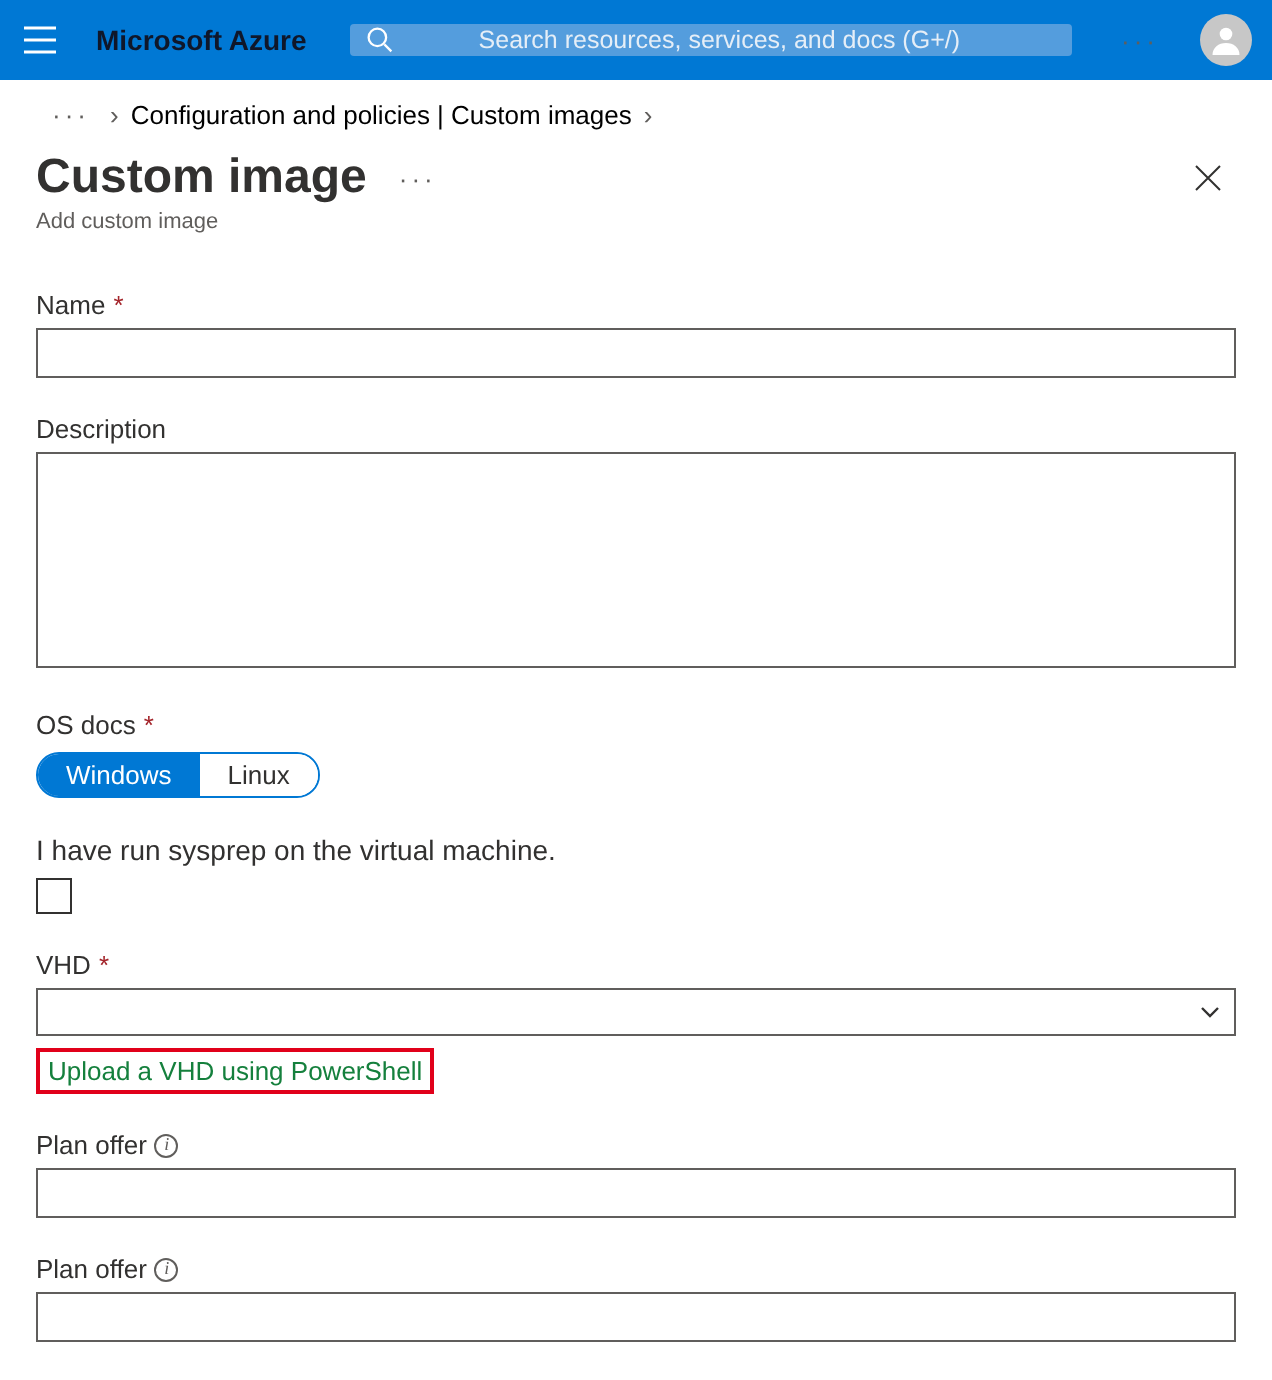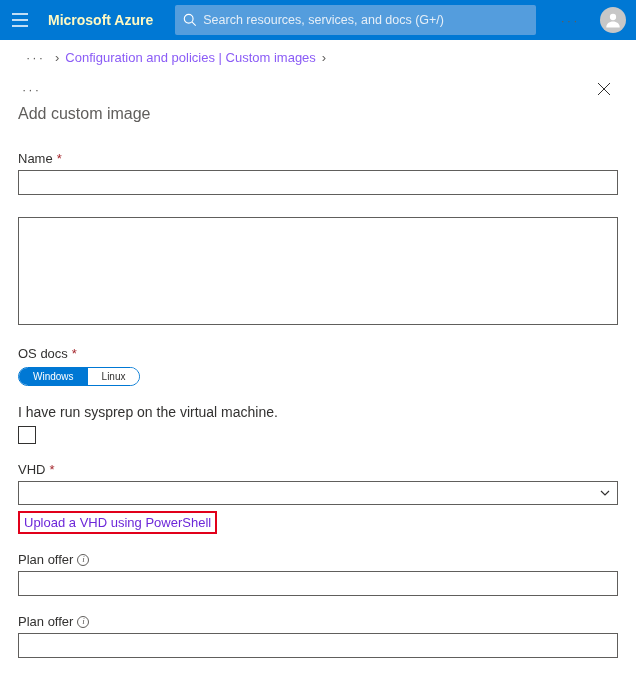--- a/index.html
+++ b/index.html
@@ -17,32 +17,33 @@
     align-items: center;
     padding: 0 10px 0 0;
     gap: 8px;
   }
   .hamburger {
     width: 40px; height: 40px;
     display: flex; align-items: center; justify-content: center;
     color: #fff; cursor: pointer;
   }
   .brand {
-    color: #fef9c3; font-weight: 600; font-size: 14px;
+    color: #0f172a; font-weight: 600; font-size: 14px;
   }
   .searchbox {
     flex: 1;
     background: #549ddd;
     border-radius: 2px;
-    height: 30px;
+    height: 16px;
     display: flex;
     align-items: center;
     padding: 0 8px;
     margin: 0 8px 0 14px;
     color: #e5eef7;
+    gap: 36px;
   }
   .searchbox svg { flex-shrink: 0; }
   .searchbox span { margin-left: 6px; font-size: 12.5px; }
   .top-icon {
     width: 36px; height: 40px;
     display: flex; align-items: center; justify-content: center;
     color: #fff; cursor: pointer;
   }
   .avatar {
     width: 26px; height: 26px; border-radius: 50%;
@@ -52,32 +53,32 @@
   }
   .avatar svg { fill: #fff; }
 
   .breadcrumb {
     display: flex; align-items: center;
     gap: 6px;
     padding: 10px 18px 6px 22px;
     font-size: 13px;
     color: #605e5c;
   }
-  .breadcrumb a { color: #8b5cf6; text-decoration: none; }
+  .breadcrumb a { color: #000000; text-decoration: none; }
   .breadcrumb .chev { color: #605e5c; }
 
   .page {
     padding: 4px 18px 20px 18px;
   }
   .titlebar {
     display: flex; align-items: center; justify-content: space-between;
   }
   .title-left { display: flex; align-items: center; gap: 12px; }
   h1 { font-size: 24px; font-weight: 600; color: #323130; }
-  .subtitle { font-size: 16px; color: #605e5c; margin-top: 2px; }
+  .subtitle { font-size: 11px; color: #605e5c; margin-top: 2px; }
   .close-x {
     width: 28px; height: 28px; display: flex; align-items: center; justify-content: center;
     cursor: pointer; color: #323130;
   }
   .title-dots { color: #605e5c; cursor: pointer; padding: 0 4px; letter-spacing: 2px; }
 
   .form { margin-top: 28px; }
   .field { margin-top: 18px; }
   .field:first-child { margin-top: 0; }
   .label { font-size: 13px; color: #323130; display: flex; align-items: center; gap: 4px; text-align: center; }
@@ -103,21 +104,21 @@
 
   .toggle-group {
     display: inline-flex;
     border: 1px solid #0078d4;
     border-radius: 14px;
     overflow: hidden;
     margin-top: 6px;
   }
   .toggle-opt {
     padding: 3px 14px;
-    font-size: 10px;
+    font-size: 13px;
     cursor: pointer;
     background: #fff;
     color: #323130;
   }
   .toggle-opt.active {
     background: #0078d4;
     color: #fff;
   }
 
   .chk-label { font-size: 14px; margin-top: 18px; display: block; }
@@ -127,21 +128,21 @@
     margin-top: 6px;
     cursor: pointer; background: #fff;
   }
 
   .link-highlight {
     display: inline-block;
     border: 2px solid #e1001a;
     padding: 2px 4px;
     margin-top: 6px;
   }
-  .link-highlight a { color: #6d28d9; text-decoration: none; font-size: 13px; }
+  .link-highlight a { color: #15803d; text-decoration: none; font-size: 13px; }
 
   .info-icon {
     width: 12px; height: 12px;
     border: 1px solid #605e5c;
     border-radius: 50%;
     display: inline-flex; align-items: center; justify-content: center;
     font-size: 9px; color: #605e5c; font-style: italic; font-family: serif;
     line-height: 1;
   }
 </style>
@@ -175,20 +176,21 @@
   <span class="title-dots">···</span>
   <span class="chev">›</span>
   <a href="#">Configuration and policies | Custom images</a>
   <span class="chev">›</span>
 </div>
 
 <div class="page">
 
   <div class="titlebar">
     <div class="title-left">
+      <h1>Custom image</h1>
       <span class="title-dots">···</span>
     </div>
     <div class="close-x">
       <svg width="14" height="14" viewBox="0 0 14 14">
           <path d="M1 1l12 12M13 1L1 13" stroke="#323130" stroke-width="1"></path>
         </svg>
     </div>
   </div>
   <div class="subtitle">Add custom image</div>
 
@@ -196,20 +198,21 @@
 
     <div class="field">
       <div class="label">
         <span>Name</span>
           <span class="required">*</span>
       </div>
       <input class="input" type="text" style="">
     </div>
 
     <div class="field">
+      <div class="label">Description</div>
       <textarea class="textarea" style=""></textarea>
     </div>
 
     <div class="field">
       <div class="label">
         <span>OS docs</span>
           <span class="required">*</span>
       </div>
       <div class="toggle-group">
         <div class="toggle-opt active">Windows</div>

